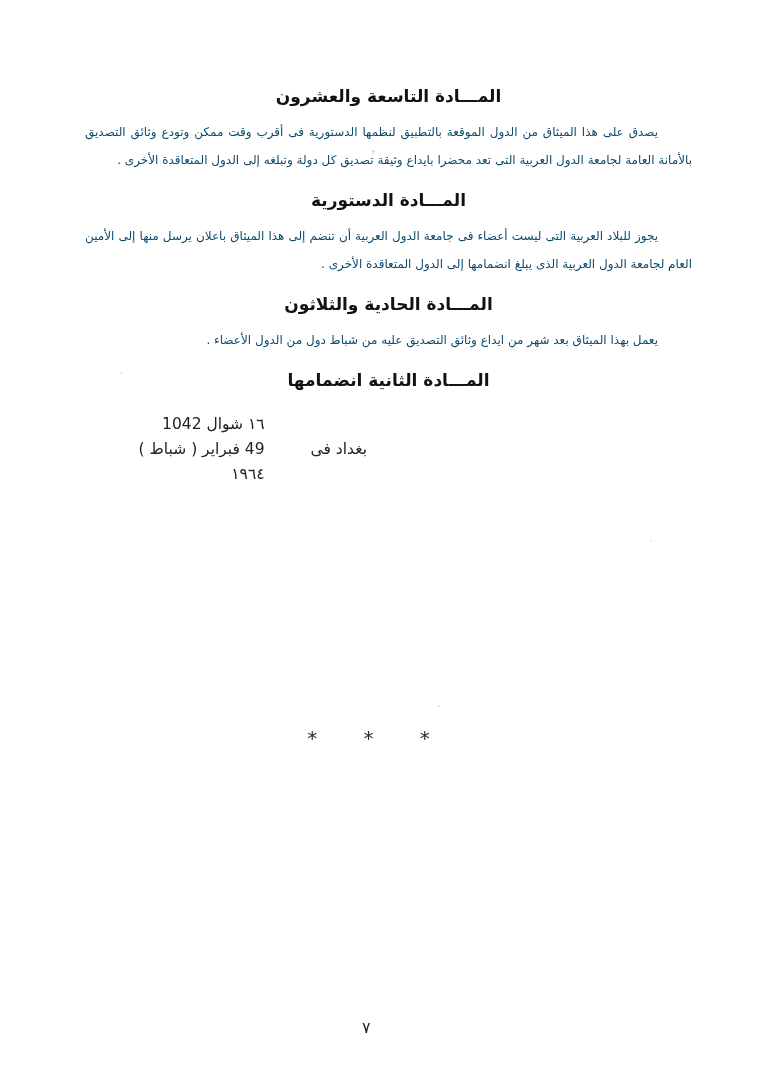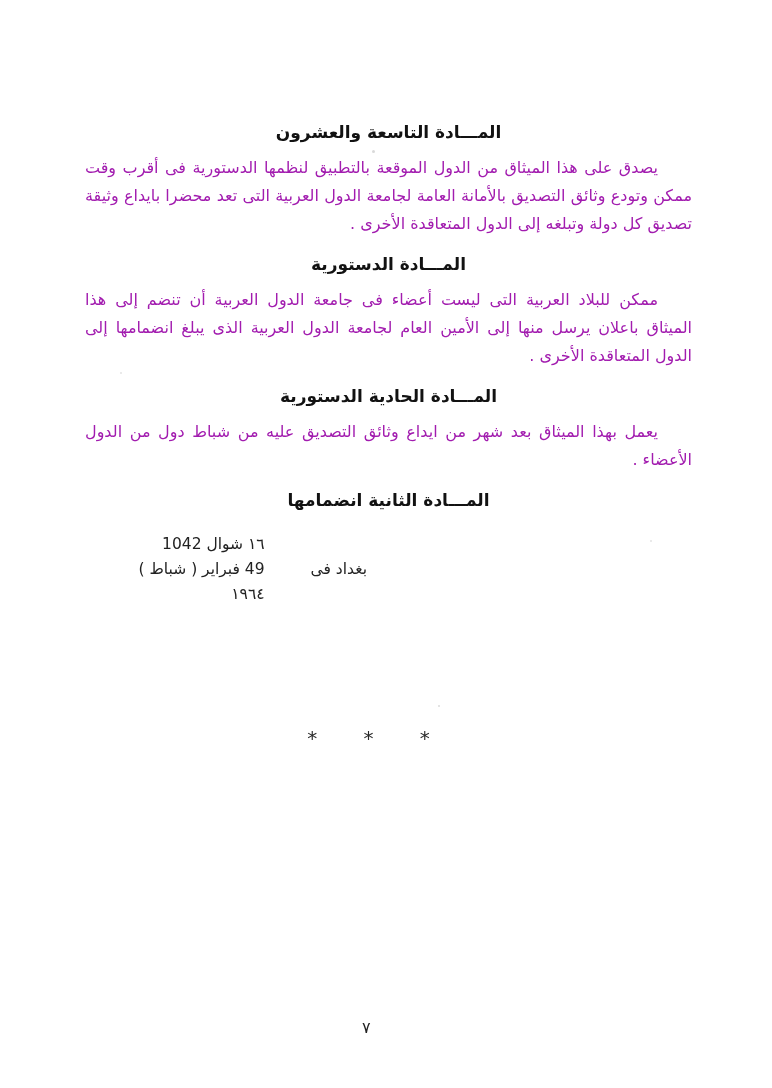--- a/index.html
+++ b/index.html
@@ -13,39 +13,39 @@
     overflow: hidden;
     font-family: "DejaVu Sans", sans-serif;
     color: #1e1e1e;
   }
   .page {
     position: relative;
     box-sizing: border-box;
     width: 772px;
     height: 1008px;
     direction: rtl;
-    padding: 120px 80px 0 85px;
+    padding: 84px 80px 0 85px;
     background: #ffffff;
   }
   .article-heading {
     font-size: 17px;
     font-weight: 700;
     color: #121212;
     text-align: center;
     line-height: 24px;
     margin: 0 0 0 0;
     letter-spacing: 0.3px;
   }
   .article-body {
-    font-size: 16px;
+    font-size: 12px;
     line-height: 28px;
     text-align: justify;
     text-indent: 34px;
     margin: 10px 0 0 0;
-    color: #a21caf;
+    color: #0c4a6e;
   }
   .article { margin: 0; }
   .article + .article { margin-top: 14px; }
   .signature {
     display: flex;
     align-items: flex-start;
     column-gap: 46px;
     margin-top: 20px;
     margin-right: 325px;
     font-size: 15.5px;
@@ -97,25 +97,25 @@
 
 <div class="page">
 
   <section class="article">
     <h2 class="article-heading">المـــادة التاسعة والعشرون</h2>
     <p class="article-body">يصدق على هذا الميثاق من الدول الموقعة بالتطبيق لنظمها الدستورية فى أقرب وقت ممكن وتودع وثائق التصديق بالأمانة العامة لجامعة الدول العربية التى تعد محضرا بايداع وثيقة تصديق كل دولة وتبلغه إلى الدول المتعاقدة الأخرى .</p>
   </section>
 
   <section class="article">
     <h2 class="article-heading">المـــادة الدستورية</h2>
-    <p class="article-body">ممكن للبلاد العربية التى ليست أعضاء فى جامعة الدول العربية أن تنضم إلى هذا الميثاق باعلان يرسل منها إلى الأمين العام لجامعة الدول العربية الذى يبلغ انضمامها إلى الدول المتعاقدة الأخرى .</p>
+    <p class="article-body">يجوز للبلاد العربية التى ليست أعضاء فى جامعة الدول العربية أن تنضم إلى هذا الميثاق باعلان يرسل منها إلى الأمين العام لجامعة الدول العربية الذى يبلغ انضمامها إلى الدول المتعاقدة الأخرى .</p>
   </section>
 
   <section class="article">
-    <h2 class="article-heading">المـــادة الحادية الدستورية</h2>
+    <h2 class="article-heading">المـــادة الحادية والثلاثون</h2>
     <p class="article-body">يعمل بهذا الميثاق بعد شهر من ايداع وثائق التصديق عليه من شباط دول من الدول الأعضاء .</p>
   </section>
 
   <section class="article">
     <h2 class="article-heading">المـــادة الثانية انضمامها</h2>
   </section>
 
   <div class="signature">
     <div class="signature-place">بغداد فى</div>
     <div class="signature-dates">

